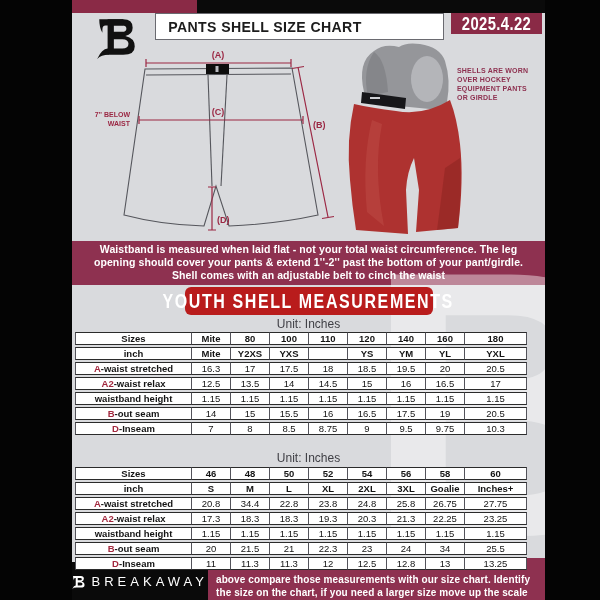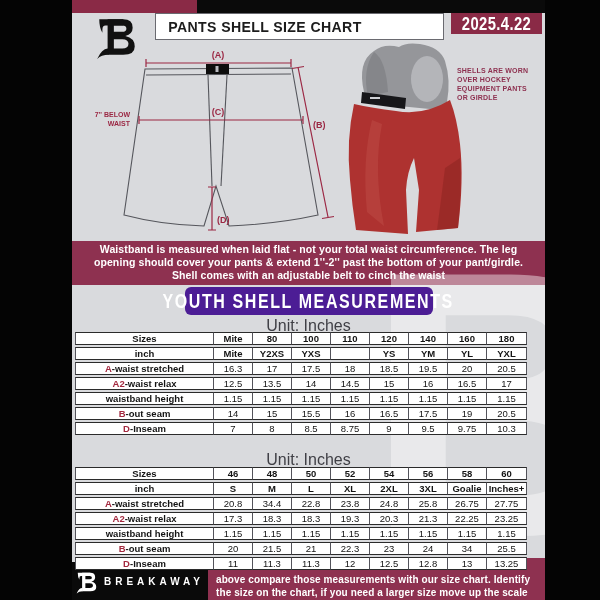--- a/index.html
+++ b/index.html
@@ -23,45 +23,45 @@
   .shell-photo{position:absolute;left:272px;top:40px;}
   .shell-note{position:absolute;left:385px;top:66px;width:76px;font-size:7px;font-weight:bold;
     color:#8e3150;line-height:9px;letter-spacing:.2px;}
 
   
   .notice{position:absolute;left:0;top:241px;width:473px;height:44px;background:#8e3150;
     color:#fff;font-size:10.5px;font-weight:bold;line-height:13px;text-align:center;
     padding:2px 16px 0 16px;letter-spacing:.1px;}
 
   
-  .banner-black{position:absolute;left:50%;transform:translateX(-50%);width:248px;height:28px;background:#4c1d95;
+  .banner-black{position:absolute;left:50%;transform:translateX(-50%);width:248px;height:28px;background:#b91c1c;
     border-radius:6px;display:flex;align-items:center;justify-content:center;z-index:2;}
   .banner-black span{display:inline-block;transform:scaleX(.8);white-space:nowrap;
     font-size:20px;font-weight:bold;color:#fff;letter-spacing:2px;}
-  .unit{position:absolute;left:0;width:473px;text-align:center;font-size:16px;color:#3f3f45;z-index:2;}
+  .unit{position:absolute;left:0;width:473px;text-align:center;font-size:12px;color:#3f3f45;z-index:2;}
 
   
   .ttable{position:absolute;left:3px;width:452px;display:table;border-collapse:separate;border-spacing:0 2px;z-index:2;}
   .trow{display:table-row;}
   .tcell{display:table-cell;background:#fff;border-top:1px solid #2b2b2b;border-bottom:1px solid #2b2b2b;
     border-right:1px solid #53535a;height:10px;font-size:9.5px;color:#141414;text-align:center;vertical-align:middle;padding:0;}
-  .tcell:first-child{border-left:1px solid #53535a;width:139px;font-weight:bold;}
+  .tcell:first-child{border-left:1px solid #53535a;width:117px;font-weight:bold;}
   .tval{width:39px;}
   .tval:last-child{width:auto;text-align:center;}
   .thead .tcell{font-weight:bold;}
   .red-letter{color:#a3293f;font-weight:bold;}
 
   
   .watermark{position:absolute;right:-95px;top:255px;font-size:380px;font-weight:bold;
     color:rgba(255,255,255,.42);line-height:300px;z-index:1;pointer-events:none;}
 
   
   .footer-black{position:absolute;left:0;top:562px;width:136px;height:38px;background:#0a0a0a;
     display:flex;align-items:center;justify-content:center;gap:6px;}
-  .footer-black .brand{color:#fff;font-size:10px;font-weight:bold;letter-spacing:4px;}
+  .footer-black .brand{color:#fff;font-size:13px;font-weight:normal;letter-spacing:4px;}
   .footer-maroon{position:absolute;left:136px;top:558px;width:337px;height:42px;background:#8e3150;
     color:#fff;font-size:10px;font-weight:bold;line-height:13px;padding:2px 6px 0 8px;letter-spacing:.1px;}
 
   .mline{stroke:#9b2743;stroke-width:1.2;fill:none;}
   .mlabel{fill:#9b2743;font-size:9px;font-weight:bold;}
   .outline{stroke:#55565c;stroke-width:1.1;fill:none;}
 </style>
 </head>
 <body>
 

